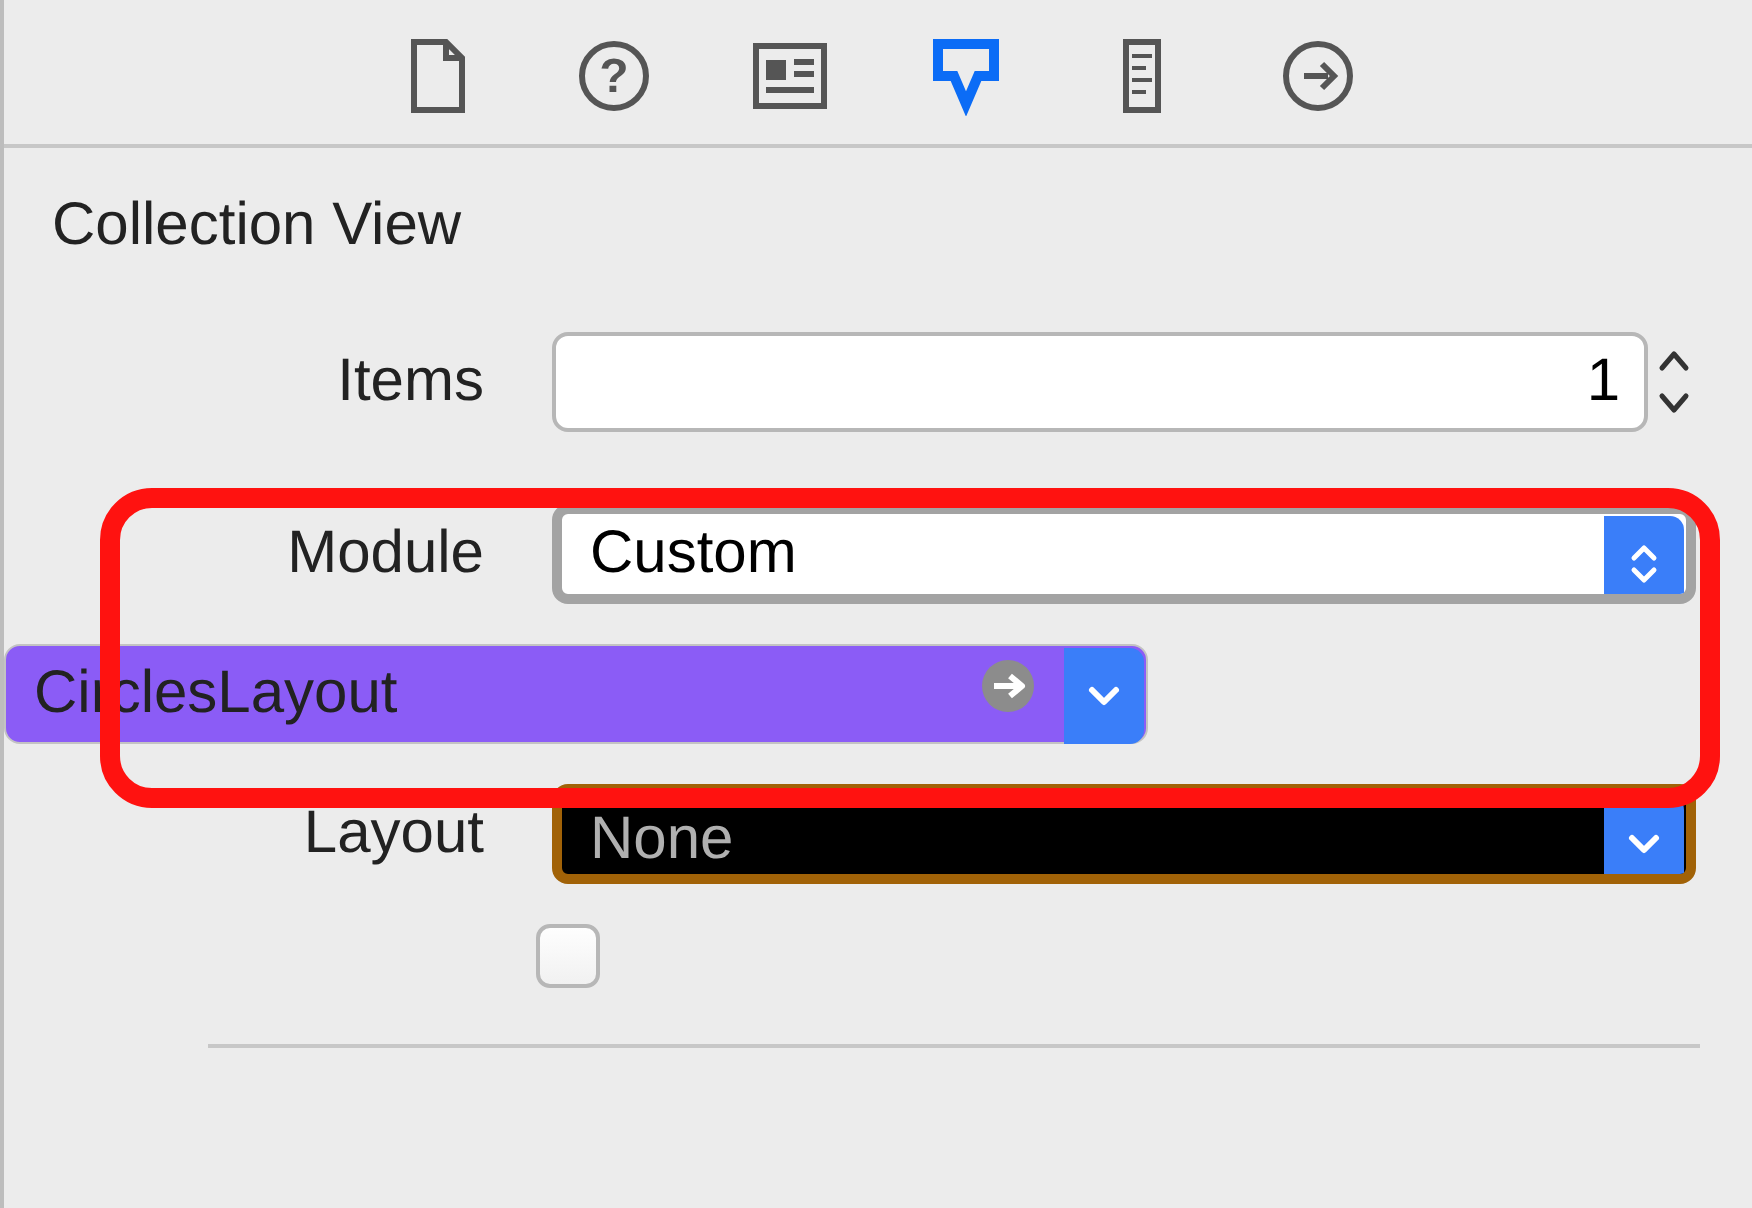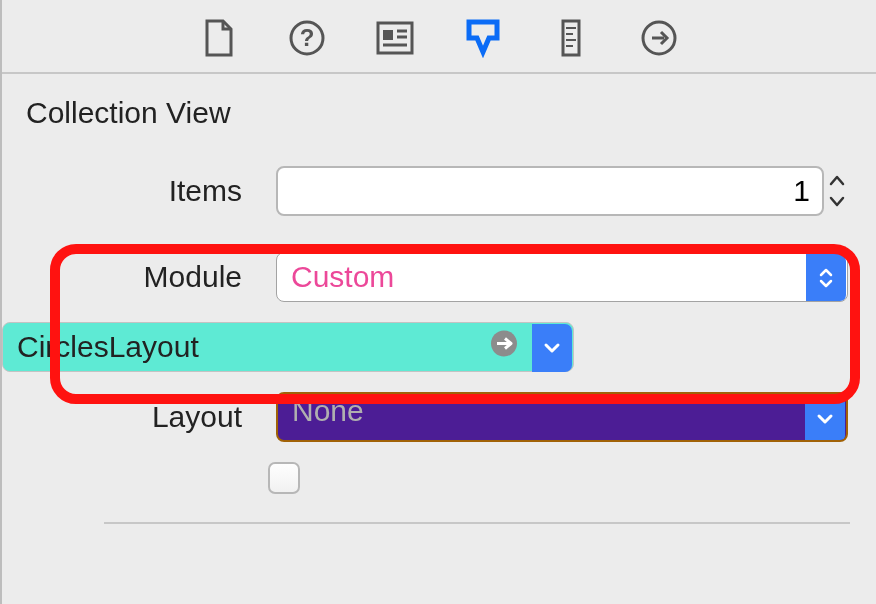--- a/index.html
+++ b/index.html
@@ -105,26 +105,26 @@
       display: flex;
       align-items: stretch;
       width: 572px;
       position: relative;
     }
     .popup-select {
       flex: 1;
       display: flex;
       align-items: center;
       background: #fff;
-      border: 1px solid #a3a3a3;
+      border: 5px solid #a3a3a3;
       border-radius: 8px;
       height: 50px;
       padding: 0 0 0 14px;
       font-size: 30px;
-      color: #ec4899;
+      color: #000000;
       position: relative;
       overflow: hidden;
     }
     .popup-caret {
       width: 40px;
       height: 48px;
       background: #3a7ef9;
       border-top-right-radius: 7px;
       border-bottom-right-radius: 7px;
       display: flex;
@@ -139,21 +139,21 @@
     .combo-field-wrap {
       display: flex;
       align-items: stretch;
       width: 572px;
       position: relative;
     }
     .combo-input {
       flex: 1;
       display: flex;
       align-items: center;
-      background: #5eead4;
+      background: #8b5cf6;
       border: 1px solid #c3c3c3;
       border-radius: 8px;
       height: 50px;
       padding: 0 50px 0 14px;
       font-size: 30px;
       color: #222;
       position: relative;
     }
     .combo-arrow-icon {
       position: absolute;
@@ -178,23 +178,23 @@
     }
     .module-field-wrap {
       display: flex;
       align-items: stretch;
       width: 572px;
       position: relative;
     }
     .module-input {
       flex: 1;
       display: flex;
-      align-items: flex-start;
-      background: #4c1d95;
-      border: 2px solid #a16207;
+      align-items: flex-end;
+      background: #000000;
+      border: 5px solid #a16207;
       border-radius: 8px;
       height: 50px;
       padding: 0 0 0 14px;
       font-size: 30px;
       color: #b0b0b0;
       position: relative;
       overflow: hidden;
     }
     .checkbox-row {
       display: flex;

